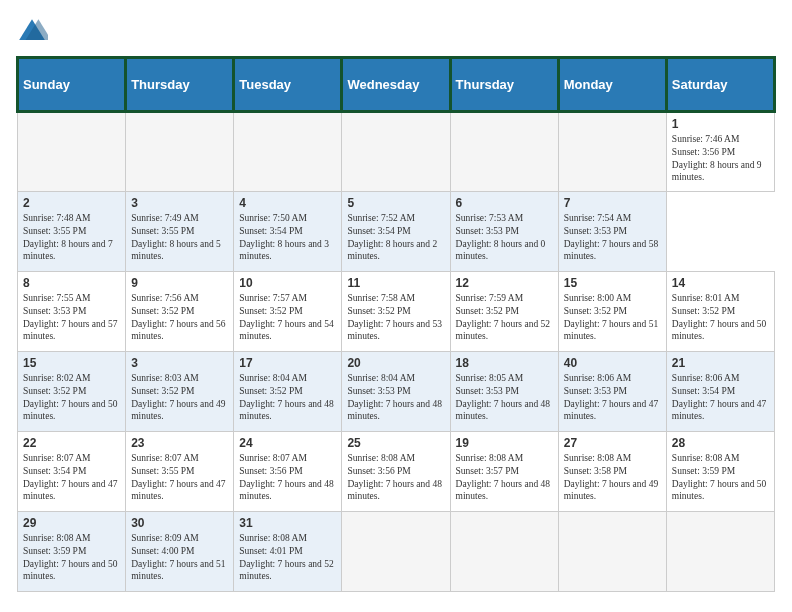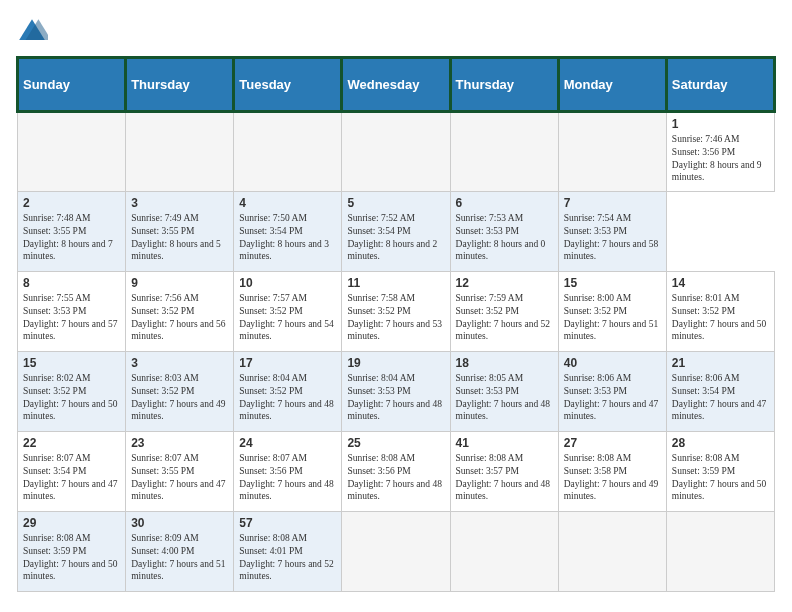--- a/index.html
+++ b/index.html
@@ -144,37 +144,37 @@
         <td><span class="day-num">10</span><span class="day-info">Sunrise: 7:57 AM<br>Sunset: 3:52 PM<br>Daylight: 7 hours and 54 minutes.</span></td>
         <td><span class="day-num">11</span><span class="day-info">Sunrise: 7:58 AM<br>Sunset: 3:52 PM<br>Daylight: 7 hours and 53 minutes.</span></td>
         <td><span class="day-num">12</span><span class="day-info">Sunrise: 7:59 AM<br>Sunset: 3:52 PM<br>Daylight: 7 hours and 52 minutes.</span></td>
         <td><span class="day-num">15</span><span class="day-info">Sunrise: 8:00 AM<br>Sunset: 3:52 PM<br>Daylight: 7 hours and 51 minutes.</span></td>
         <td><span class="day-num">14</span><span class="day-info">Sunrise: 8:01 AM<br>Sunset: 3:52 PM<br>Daylight: 7 hours and 50 minutes.</span></td>
       </tr>
       <tr>
         <td><span class="day-num">15</span><span class="day-info">Sunrise: 8:02 AM<br>Sunset: 3:52 PM<br>Daylight: 7 hours and 50 minutes.</span></td>
         <td><span class="day-num">3</span><span class="day-info">Sunrise: 8:03 AM<br>Sunset: 3:52 PM<br>Daylight: 7 hours and 49 minutes.</span></td>
         <td><span class="day-num">17</span><span class="day-info">Sunrise: 8:04 AM<br>Sunset: 3:52 PM<br>Daylight: 7 hours and 48 minutes.</span></td>
-        <td><span class="day-num">19</span><span class="day-info">Sunrise: 8:04 AM<br>Sunset: 3:53 PM<br>Daylight: 7 hours and 48 minutes.</span></td>
+        <td><span class="day-num">20</span><span class="day-info">Sunrise: 8:04 AM<br>Sunset: 3:53 PM<br>Daylight: 7 hours and 48 minutes.</span></td>
         <td><span class="day-num">18</span><span class="day-info">Sunrise: 8:05 AM<br>Sunset: 3:53 PM<br>Daylight: 7 hours and 48 minutes.</span></td>
         <td><span class="day-num">40</span><span class="day-info">Sunrise: 8:06 AM<br>Sunset: 3:53 PM<br>Daylight: 7 hours and 47 minutes.</span></td>
         <td><span class="day-num">21</span><span class="day-info">Sunrise: 8:06 AM<br>Sunset: 3:54 PM<br>Daylight: 7 hours and 47 minutes.</span></td>
       </tr>
       <tr>
         <td><span class="day-num">22</span><span class="day-info">Sunrise: 8:07 AM<br>Sunset: 3:54 PM<br>Daylight: 7 hours and 47 minutes.</span></td>
         <td><span class="day-num">23</span><span class="day-info">Sunrise: 8:07 AM<br>Sunset: 3:55 PM<br>Daylight: 7 hours and 47 minutes.</span></td>
         <td><span class="day-num">24</span><span class="day-info">Sunrise: 8:07 AM<br>Sunset: 3:56 PM<br>Daylight: 7 hours and 48 minutes.</span></td>
         <td><span class="day-num">25</span><span class="day-info">Sunrise: 8:08 AM<br>Sunset: 3:56 PM<br>Daylight: 7 hours and 48 minutes.</span></td>
-        <td><span class="day-num">41</span><span class="day-info">Sunrise: 8:08 AM<br>Sunset: 3:57 PM<br>Daylight: 7 hours and 48 minutes.</span></td>
+        <td><span class="day-num">19</span><span class="day-info">Sunrise: 8:08 AM<br>Sunset: 3:57 PM<br>Daylight: 7 hours and 48 minutes.</span></td>
         <td><span class="day-num">27</span><span class="day-info">Sunrise: 8:08 AM<br>Sunset: 3:58 PM<br>Daylight: 7 hours and 49 minutes.</span></td>
         <td><span class="day-num">28</span><span class="day-info">Sunrise: 8:08 AM<br>Sunset: 3:59 PM<br>Daylight: 7 hours and 50 minutes.</span></td>
       </tr>
       <tr>
         <td><span class="day-num">29</span><span class="day-info">Sunrise: 8:08 AM<br>Sunset: 3:59 PM<br>Daylight: 7 hours and 50 minutes.</span></td>
         <td><span class="day-num">30</span><span class="day-info">Sunrise: 8:09 AM<br>Sunset: 4:00 PM<br>Daylight: 7 hours and 51 minutes.</span></td>
-        <td><span class="day-num">57</span><span class="day-info">Sunrise: 8:08 AM<br>Sunset: 4:01 PM<br>Daylight: 7 hours and 52 minutes.</span></td>
+        <td><span class="day-num">31</span><span class="day-info">Sunrise: 8:08 AM<br>Sunset: 4:01 PM<br>Daylight: 7 hours and 52 minutes.</span></td>
         <td class="empty-cell"></td>
         <td class="empty-cell"></td>
         <td class="empty-cell"></td>
         <td class="empty-cell"></td>
       </tr>
     </tbody>
 </table>
 
 </body></html>

